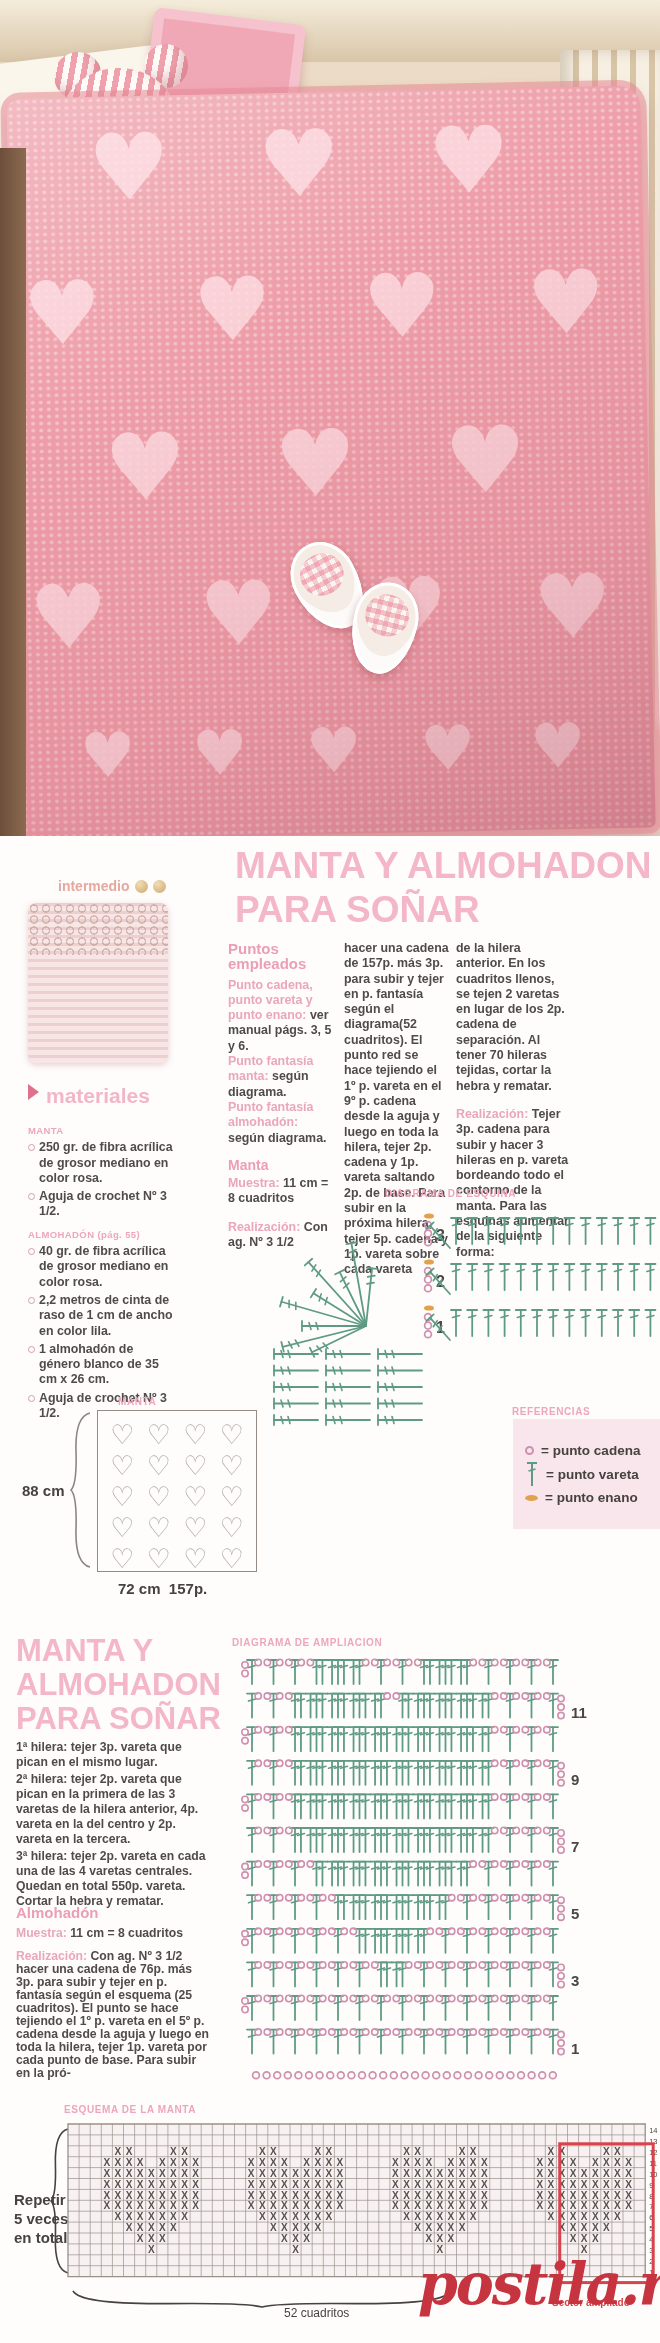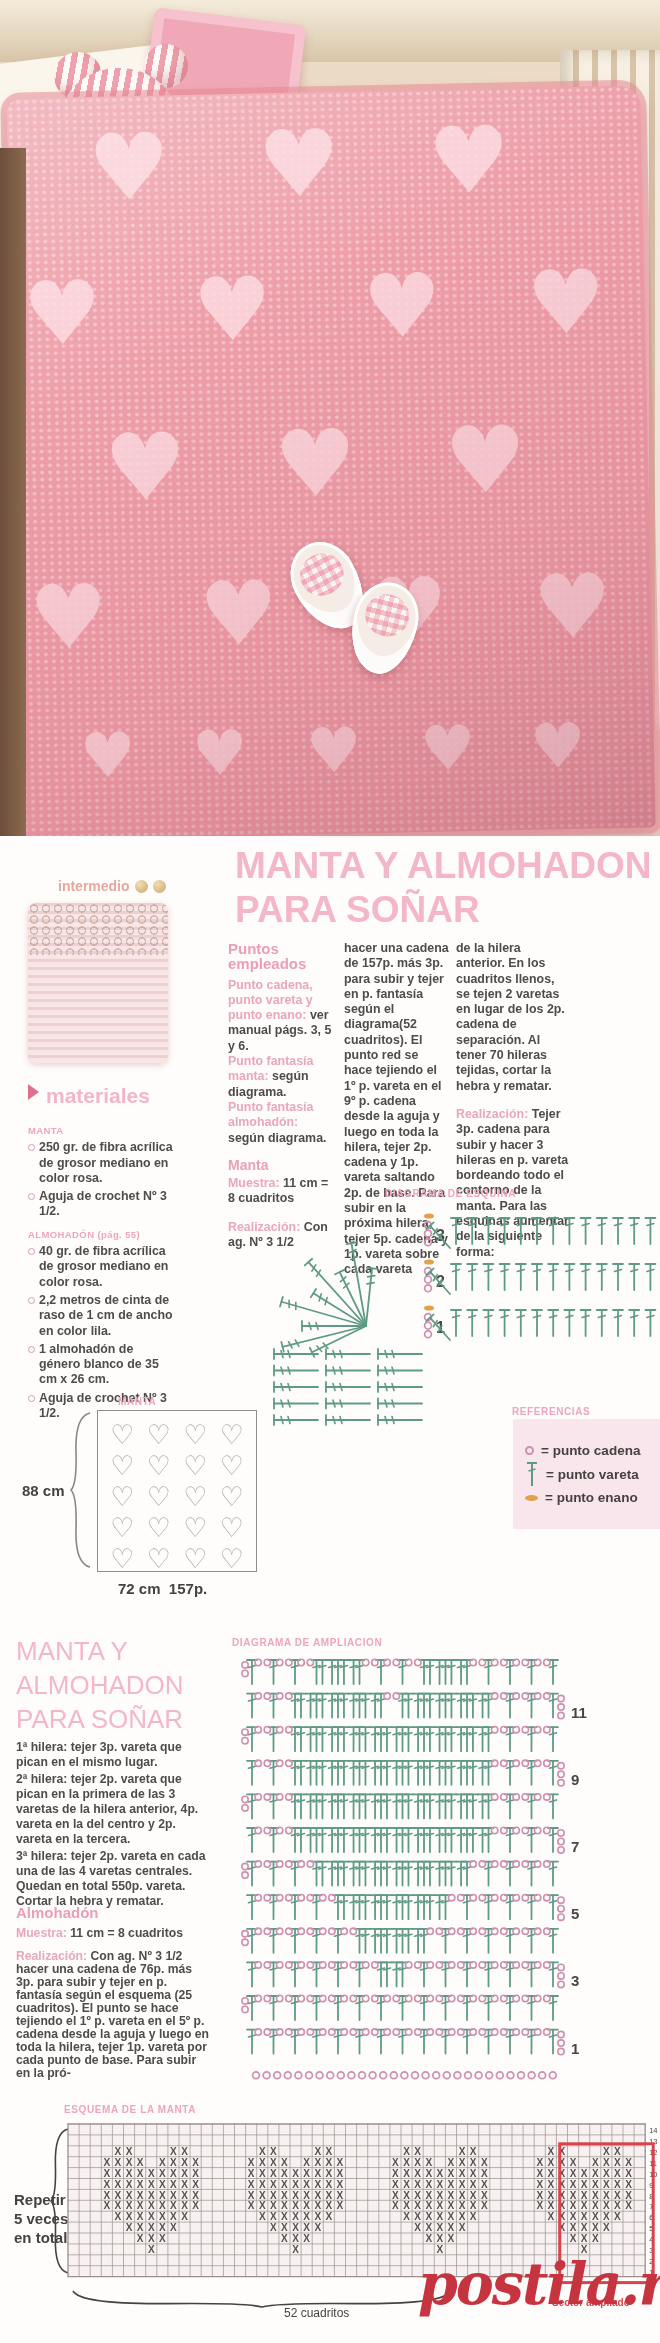--- a/index.html
+++ b/index.html
@@ -59,21 +59,21 @@
   .sym-circle{width:9px;height:9px;border:2px solid #cf8fae;border-radius:50%;flex:none}
   .sym-enano{width:13px;height:6px;background:#e2a24b;border-radius:50%;flex:none}
   .manta-label{left:118px;top:1396px}
   .manta-box{position:absolute;left:97px;top:1410px;width:160px;height:162px;border:1.5px solid #938c86;background:#fefdfc;display:grid;grid-template-columns:repeat(4,1fr);align-items:center;justify-items:center;padding:8px 6px}
   .manta-box span{color:#b3adab;font-size:27px;font-family:"DejaVu Sans",sans-serif}
   .brace88{position:absolute;left:70px;top:1412px;overflow:visible}
   .lbl88{position:absolute;left:22px;top:1482px;font-size:15px;font-weight:bold;color:#46423f}
   .lbl72{position:absolute;left:118px;top:1580px;font-size:15px;font-weight:bold;color:#46423f;white-space:pre}
 
   
-  .title2{position:absolute;left:16px;top:1634px;font-size:26px;line-height:34px;font-weight:normal;color:#f4b7c7}
+  .title2{position:absolute;left:16px;top:1634px;font-size:31px;line-height:34px;font-weight:bold;color:#f4b7c7}
   .instr{position:absolute;left:16px;top:1740px;width:192px;font-size:12.2px;line-height:15px;font-weight:bold;color:#4f4b49}
   .instr p{margin-bottom:2px}
   .almo{position:absolute;left:16px;top:1904px}
   .muestra2{position:absolute;left:16px;top:1926px;width:192px;font-size:12.2px;font-weight:bold}
   .realiz2{position:absolute;left:16px;top:1950px;width:196px;font-size:12.2px;line-height:13px;font-weight:bold;color:#4f4b49}
   .amp-label{left:232px;top:1637px}
   .amp{position:absolute;left:240px;top:1652px;overflow:visible}
 
   
   .esq2-label{left:64px;top:2104px}

